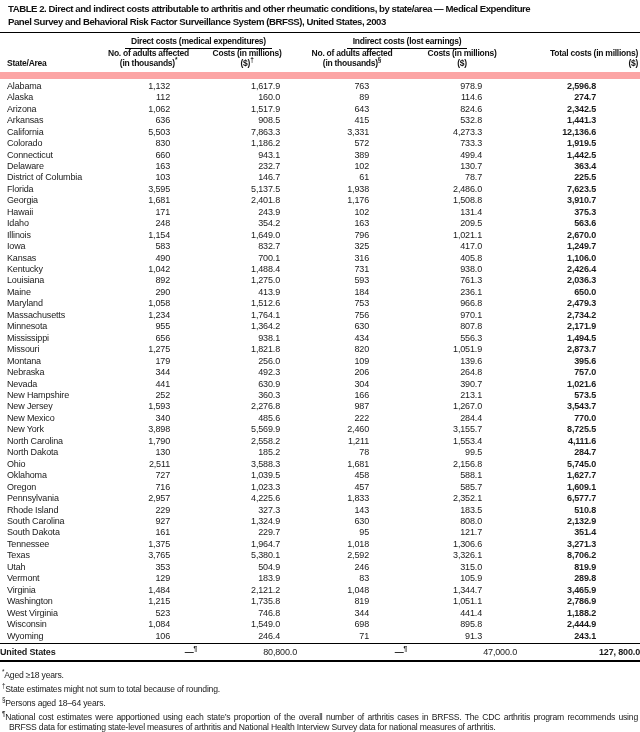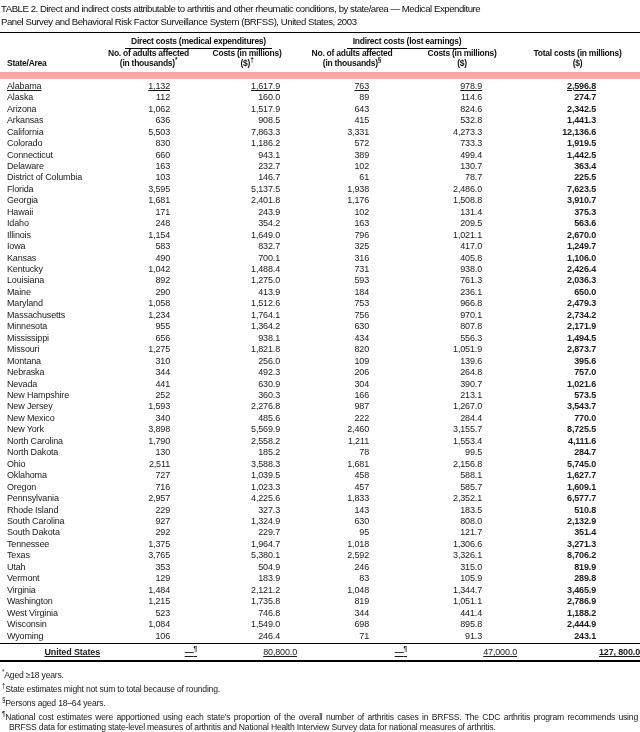--- a/index.html
+++ b/index.html
@@ -6,26 +6,26 @@
   html, body {
     width: 640px; height: 732px;
     background: #ffffff;
     color: #1a1a1a;
     font-family: "Liberation Sans", sans-serif;
     overflow: hidden;
   }
   .page { width: 640px; height: 732px; padding-top: 3px; }
 
   .title {
-    font-weight: normal;
+    font-weight: bold;
     font-size: 9.6px;
     line-height: 12.6px;
     letter-spacing: -0.45px;
     color: #111;
-    padding-left: 1px;
+    padding-left: 8px;
     margin-bottom: 4px;
     white-space: nowrap;
   }
 
   table.costs {
     width: 640px;
     border-collapse: collapse;
     table-layout: fixed;
     border-top: 1px solid #000;
   }
@@ -48,44 +48,43 @@
   tr.spanner-row th { padding-top: 3px; }
   .spanner {
     display: inline-block;
     border-bottom: 1px solid #000;
     padding: 0 6px 2px 6px;
     line-height: 10px;
   }
   tr.colhead-row th { border-bottom: 7px solid #fca5a5; padding-bottom: 3px; line-height: 9.8px; }
   th.h-state { text-align: left; padding-left: 7px; }
   th.h-num  { text-align: center; }
-  th.h-total { text-align: center; padding-right: 2px; }
+  th.h-total { text-align: right; padding-right: 2px; }
   thead sup, td sup { font-size: 6.5px; vertical-align: super; line-height: 0; }
 
   tbody td, tr.us-row td {
     font-size: 9px;
     line-height: 11.45px;
     letter-spacing: -0.15px;
     white-space: nowrap;
     padding: 0;
   }
   td.c0 { text-align: left;  padding-left: 7px; }
   td.c1 { text-align: right; padding-right: 27px; }
   td.c2 { text-align: right; padding-right: 17px; }
   td.c3 { text-align: right; padding-right: 38px; }
   td.c4 { text-align: right; padding-right: 35px; }
   td.c5 { text-align: right; padding-right: 44px; font-weight: bold; }
-  tbody tr:first-child td { padding-top: 2px; text-decoration: underline; }
+  tbody tr:first-child td { padding-top: 2px; }
   tbody tr:last-child td { padding-bottom: 1px; }
 
   tr.us-row td {
     border-top: 1px solid #000;
     border-bottom: 2px solid #000;
     line-height: 13.5px;
-    text-align: right;
   }
   tr.us-row td.c0 { font-weight: bold; }
   tr.us-row td.c1, tr.us-row td.c3 { font-weight: bold; }
 
   .footnotes { margin-top: 5px; padding: 0 2px 0 2px; }
   .footnote {
     font-size: 8.6px;
     line-height: 9.9px;
     letter-spacing: -0.2px;
     padding-left: 7px;
@@ -336,21 +335,21 @@
         <tr>
           <td class="c0">Missouri</td>
           <td class="c1">1,275</td>
           <td class="c2">1,821.8</td>
           <td class="c3">820</td>
           <td class="c4">1,051.9</td>
           <td class="c5">2,873.7</td>
         </tr>
         <tr>
           <td class="c0">Montana</td>
-          <td class="c1">310</td>
+          <td class="c1">179</td>
           <td class="c2">256.0</td>
           <td class="c3">109</td>
           <td class="c4">139.6</td>
           <td class="c5">395.6</td>
         </tr>
         <tr>
           <td class="c0">Nebraska</td>
           <td class="c1">344</td>
           <td class="c2">492.3</td>
           <td class="c3">206</td>
@@ -456,21 +455,21 @@
         <tr>
           <td class="c0">South Carolina</td>
           <td class="c1">927</td>
           <td class="c2">1,324.9</td>
           <td class="c3">630</td>
           <td class="c4">808.0</td>
           <td class="c5">2,132.9</td>
         </tr>
         <tr>
           <td class="c0">South Dakota</td>
-          <td class="c1">292</td>
+          <td class="c1">161</td>
           <td class="c2">229.7</td>
           <td class="c3">95</td>
           <td class="c4">121.7</td>
           <td class="c5">351.4</td>
         </tr>
         <tr>
           <td class="c0">Tennessee</td>
           <td class="c1">1,375</td>
           <td class="c2">1,964.7</td>
           <td class="c3">1,018</td>

